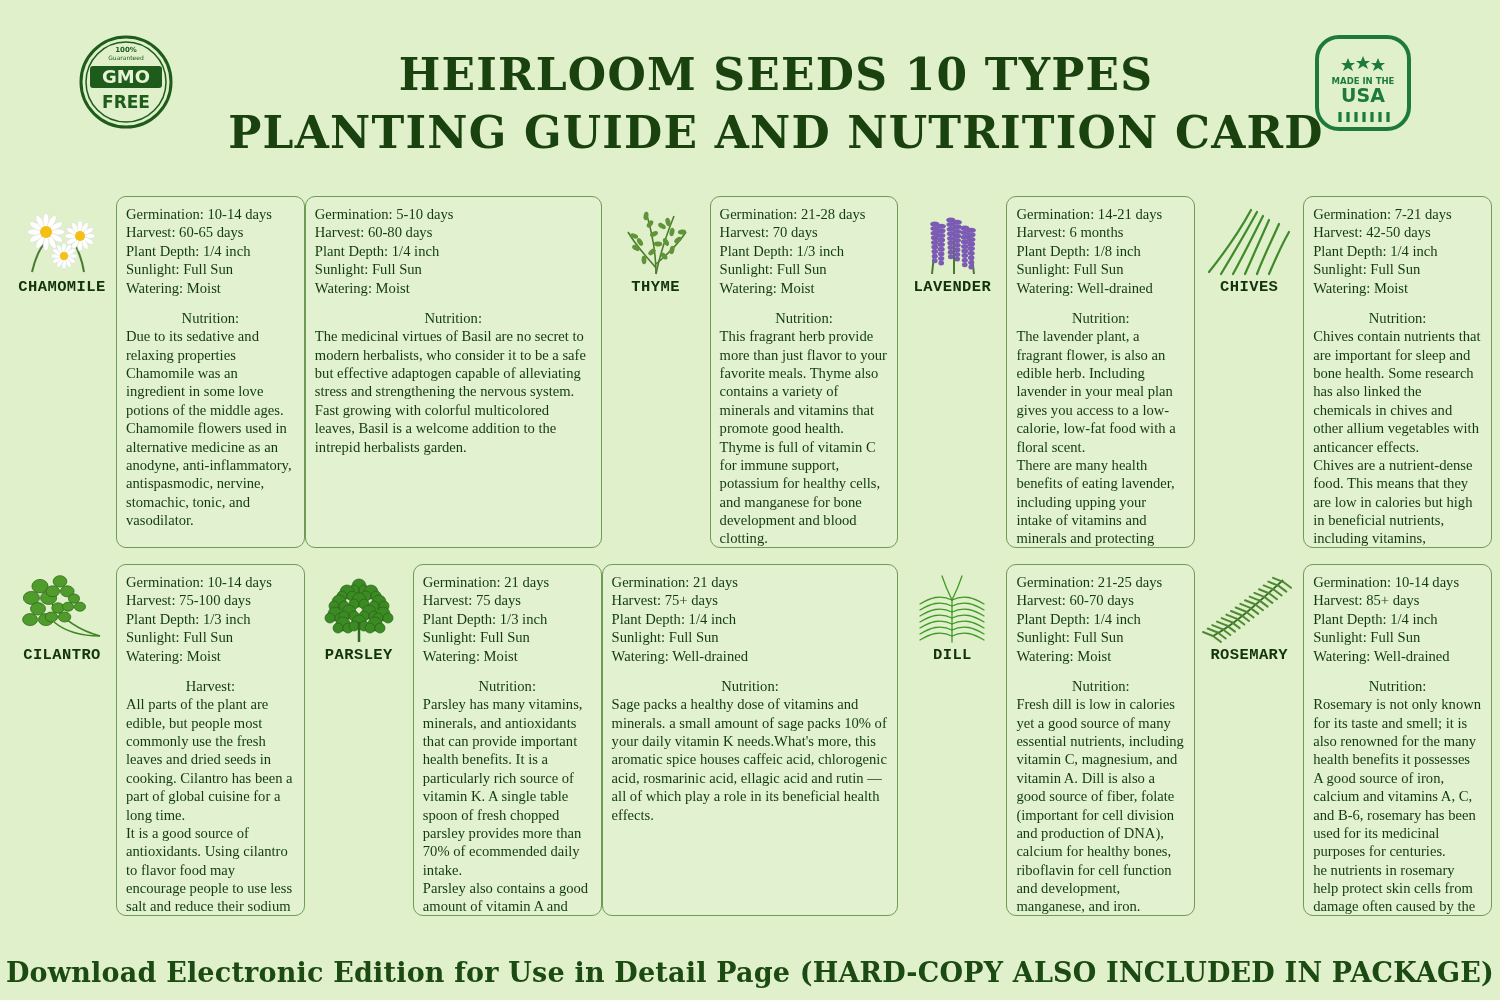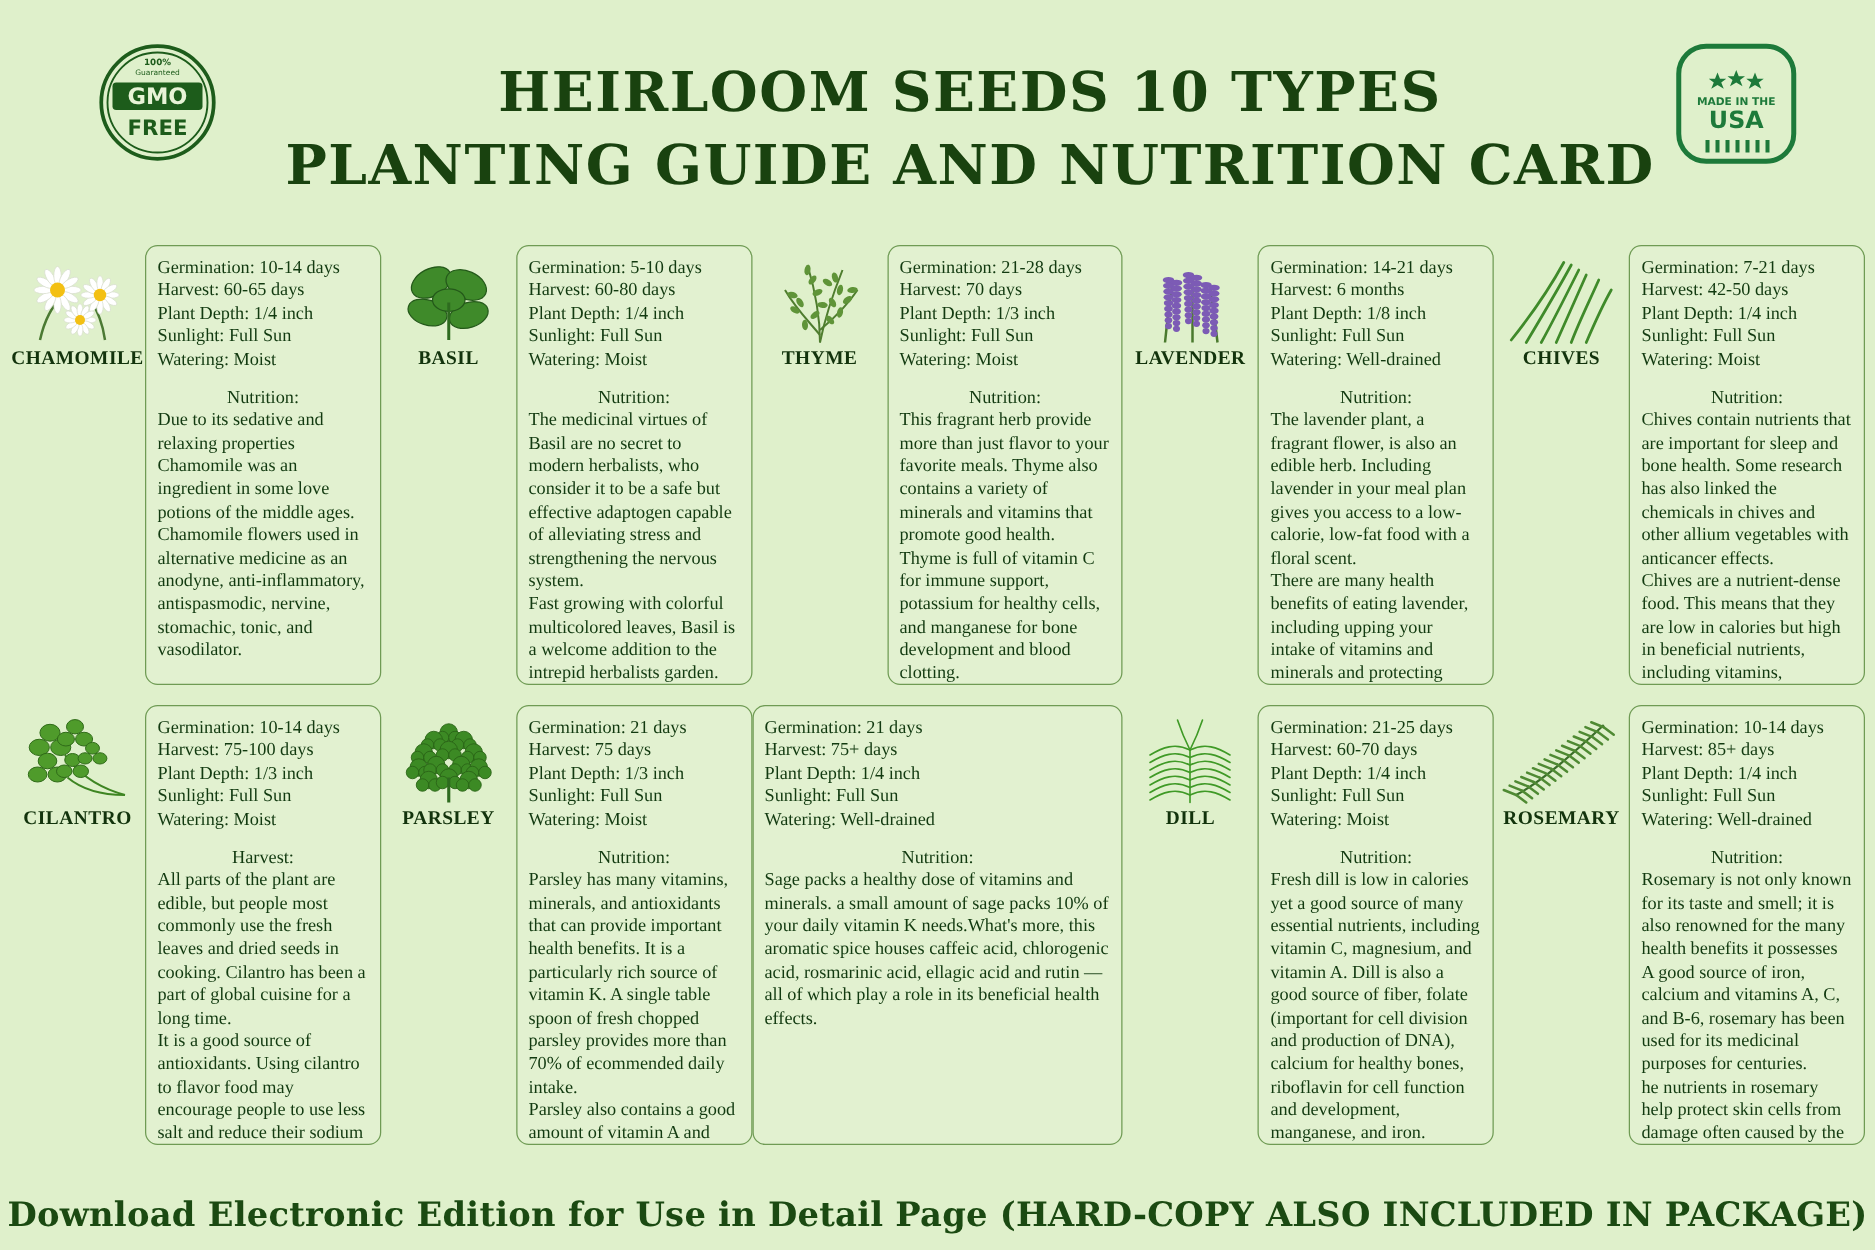--- a/index.html
+++ b/index.html
@@ -20,21 +20,21 @@
   .badge {
     position: absolute;
     top: 34px;
   }
   .badge-gmo {
     left: 78px;
     width: 96px;
     height: 96px;
   }
   .badge-usa {
-    right: 62px;
+    right: 88px;
     width: 98px;
     height: 98px;
   }
   .badge svg { display: block; }
 
   
   .title-block {
     position: absolute;
     top: 46px;
     left: 0;
@@ -79,21 +79,21 @@
     align-items: center;
     padding-top: 6px;
   }
   .herb-img {
     width: 100px;
     height: 72px;
     position: relative;
   }
   .herb-img svg { display: block; }
   .herb-label {
-    font-family: Liberation Serif, serif;
+    font-family: Liberation Mono, monospace;
     font-weight: bold;
     font-size: 15.5px;
     letter-spacing: 0.4px;
     color: #12330c;
     margin-top: 4px;
     text-align: center;
     white-space: nowrap;
   }
   .info-box {
     flex: 1 1 auto;
@@ -240,35 +240,20 @@
         <div class="spec-line">Harvest: 60-65 days</div>
         <div class="spec-line">Plant Depth: 1/4 inch</div>
         <div class="spec-line">Sunlight: Full Sun</div>
         <div class="spec-line">Watering: Moist</div>
       </div>
       <div class="nut-title">Nutrition:</div>
       <div class="nut-body">Due to its sedative and relaxing properties Chamomile was an ingredient in some love potions of the middle ages. Chamomile flowers used in alternative medicine as an anodyne, anti-inflammatory, antispasmodic, nervine, stomachic, tonic, and vasodilator.</div>
     </div>
     </div>
     <div class="cell row1">
-    <div class="herb-art">
-      <div class="herb-img">
-          <svg viewBox="0 0 100 74" width="100" height="74">
-      <g fill="#3f8a2a" stroke="#24591a" stroke-width="1">
-        <ellipse cx="36" cy="24" rx="17" ry="11" transform="rotate(-28 36 24)"></ellipse>
-        <ellipse cx="64" cy="26" rx="17" ry="11" transform="rotate(24 64 26)"></ellipse>
-        <ellipse cx="33" cy="48" rx="16" ry="10" transform="rotate(18 33 48)"></ellipse>
-        <ellipse cx="66" cy="50" rx="16" ry="10" transform="rotate(-18 66 50)"></ellipse>
-        <ellipse cx="50" cy="38" rx="13" ry="9"></ellipse>
-      </g>
-      <path d="M50 70 L50 40" stroke="#2e6b1f" stroke-width="2.4" fill="none"></path>
-    </svg>
-        </div>
-      <div class="herb-label">BASIL</div>
-    </div>
     <div class="info-box">
       <div class="specs">
         <div class="spec-line">Germination: 5-10 days</div>
         <div class="spec-line">Harvest: 60-80 days</div>
         <div class="spec-line">Plant Depth: 1/4 inch</div>
         <div class="spec-line">Sunlight: Full Sun</div>
         <div class="spec-line">Watering: Moist</div>
       </div>
       <div class="nut-title">Nutrition:</div>
       <div class="nut-body">The medicinal virtues of Basil are no secret to modern herbalists, who consider it to be a safe but effective adaptogen capable of alleviating stress and strengthening the nervous system.

